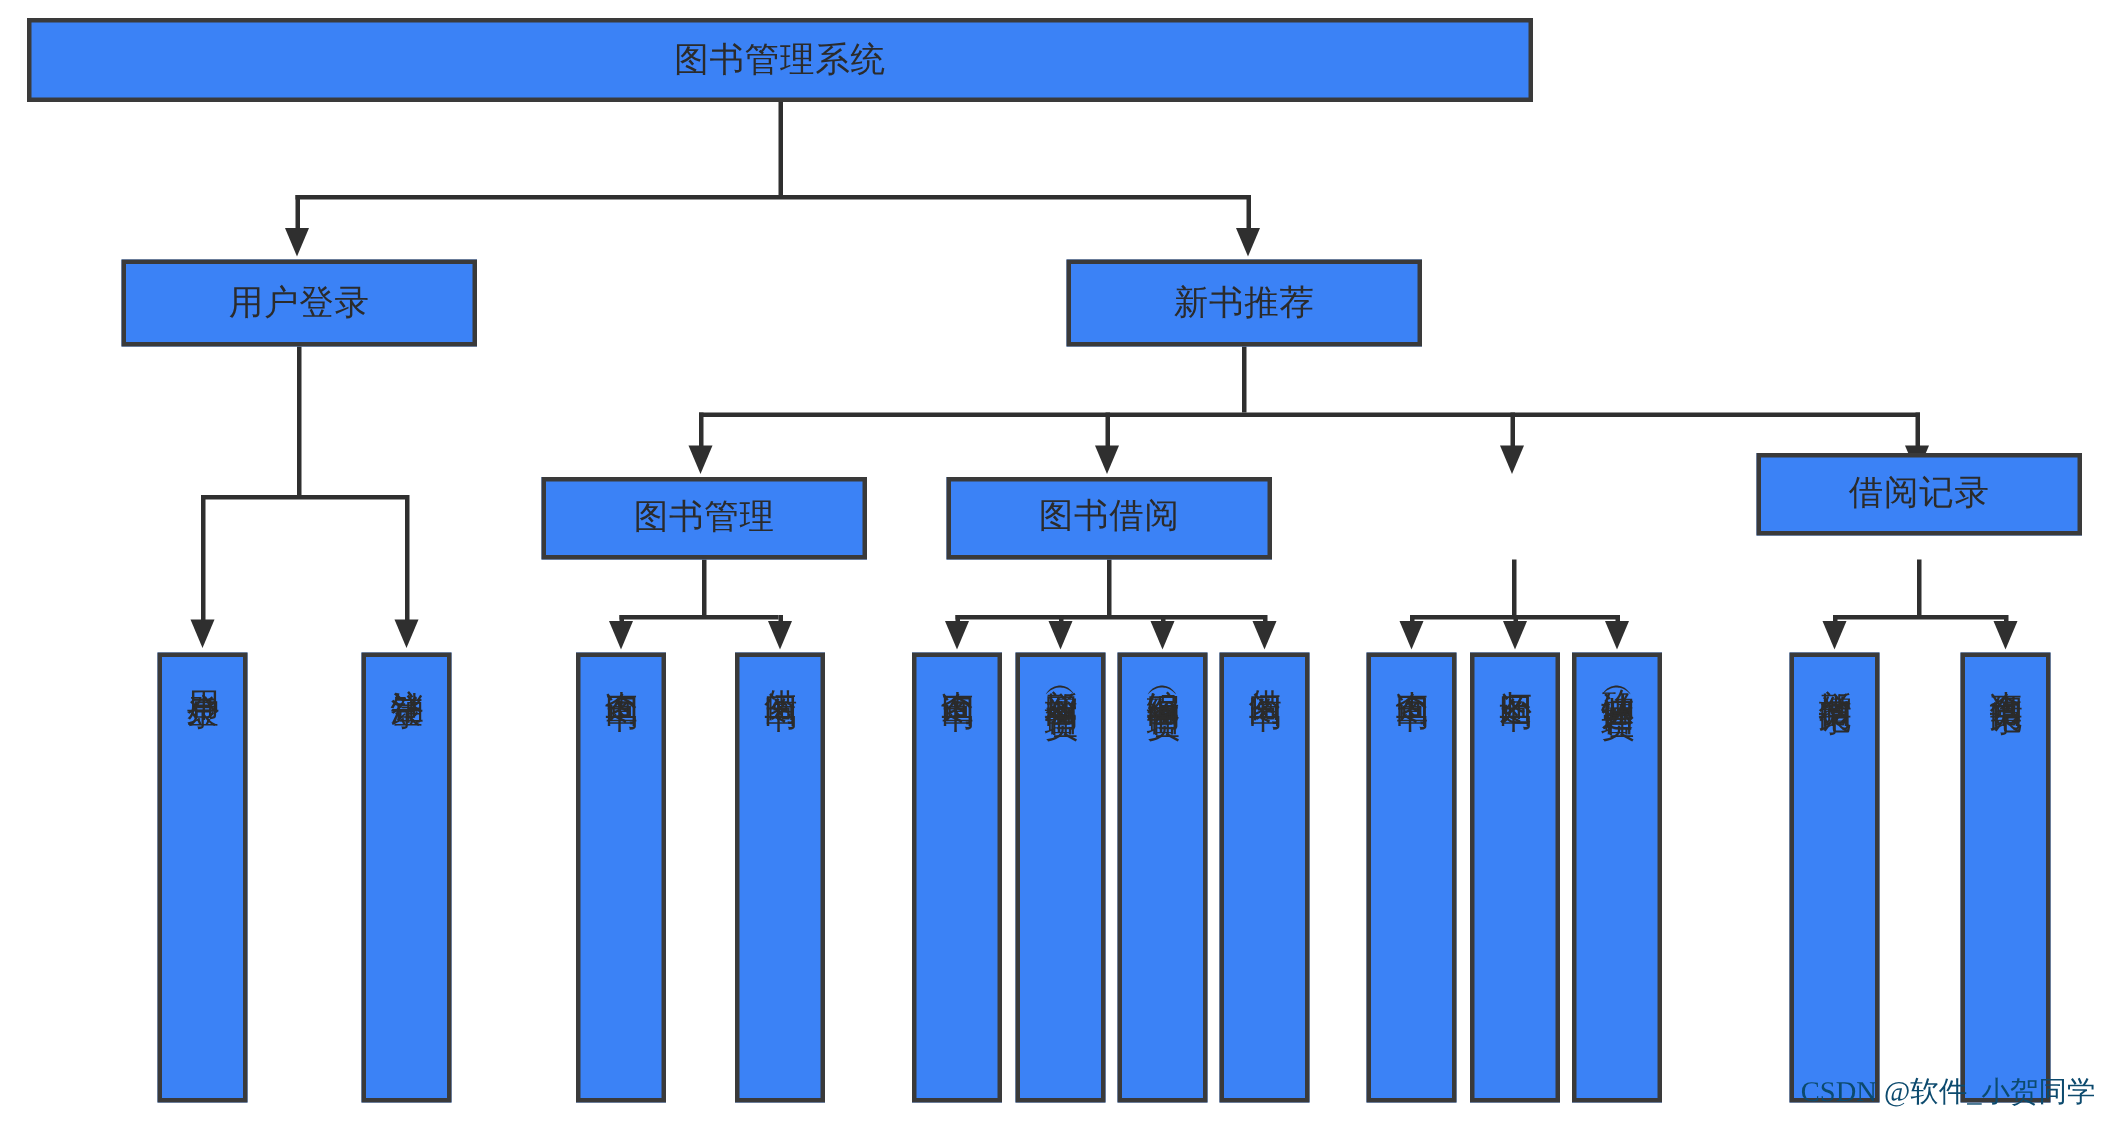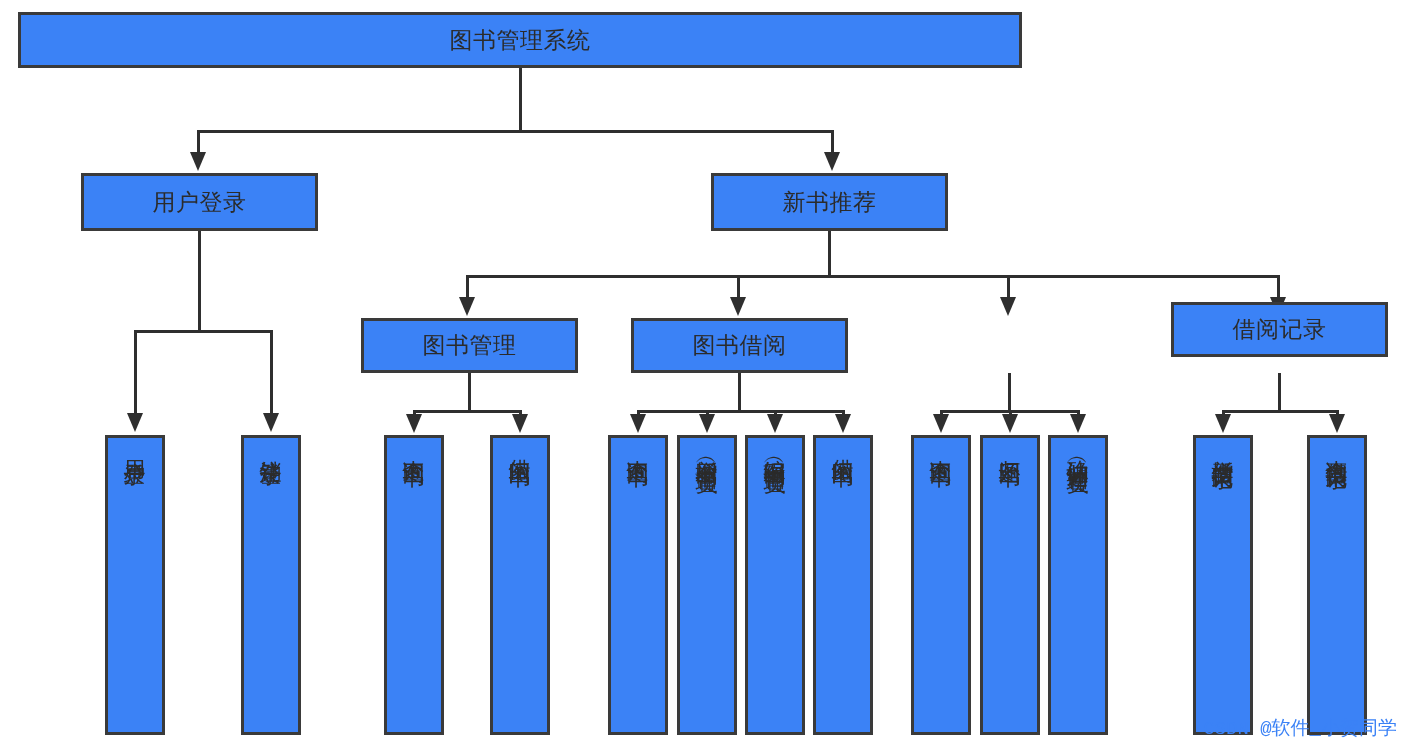--- a/index.html
+++ b/index.html
@@ -70,24 +70,24 @@
     border-right: 8px solid transparent;
     border-top: 19px solid #2f2f2f;
     z-index: 2;
   }
   
   #watermark {
     position: absolute;
     right: 8px;
     bottom: 6px;
     font-size: 19px;
-    color: #3b82f6;
+    color: #0c4a6e;
     white-space: nowrap;
     z-index: 9;
-    font-family: Liberation Mono, monospace;
+    font-family: Liberation Serif, serif;
   }
 </style>
 </head>
 <body>
 
 <div id="canvas">
 
   <div class="node h" style="left:18px; top:12px; width:1004px; height:56px;">
     <span class="label">图书管理系统</span>
   </div>
@@ -123,21 +123,21 @@
   <div class="vline" style="left:737px; top:275px; height:28px;"></div>
   <div class="arrow" style="left:730px; top:297px;"></div>
   <div class="vline" style="left:1007px; top:275px; height:28px;"></div>
   <div class="arrow" style="left:1000px; top:297px;"></div>
   <div class="vline" style="left:1277px; top:275px; height:28px;"></div>
   <div class="arrow" style="left:1270px; top:297px;"></div>
 
   <div class="node h" style="left:361px; top:318px; width:217px; height:55px;">
     <span class="label">图书管理</span>
   </div>
-  <div class="node h" style="left:631px; top:318px; width:217px; height:55px;">
+  <div class="node h" style="left:631px; top:318px; width:217px; height:55px;font-family:Liberation Mono, monospace;">
     <span class="label">图书借阅</span>
   </div>
   <div class="node h" style="left:1171px; top:302px; width:217px; height:55px;">
     <span class="label">借阅记录</span>
   </div>
 
   <div class="vline" style="left:468px; top:373px; height:37px;"></div>
   <div class="hline" style="left:413px; top:410px; width:106px;"></div>
   <div class="vline" style="left:413px; top:410px; height:6px;"></div>
   <div class="arrow" style="left:406px; top:414px;"></div>

